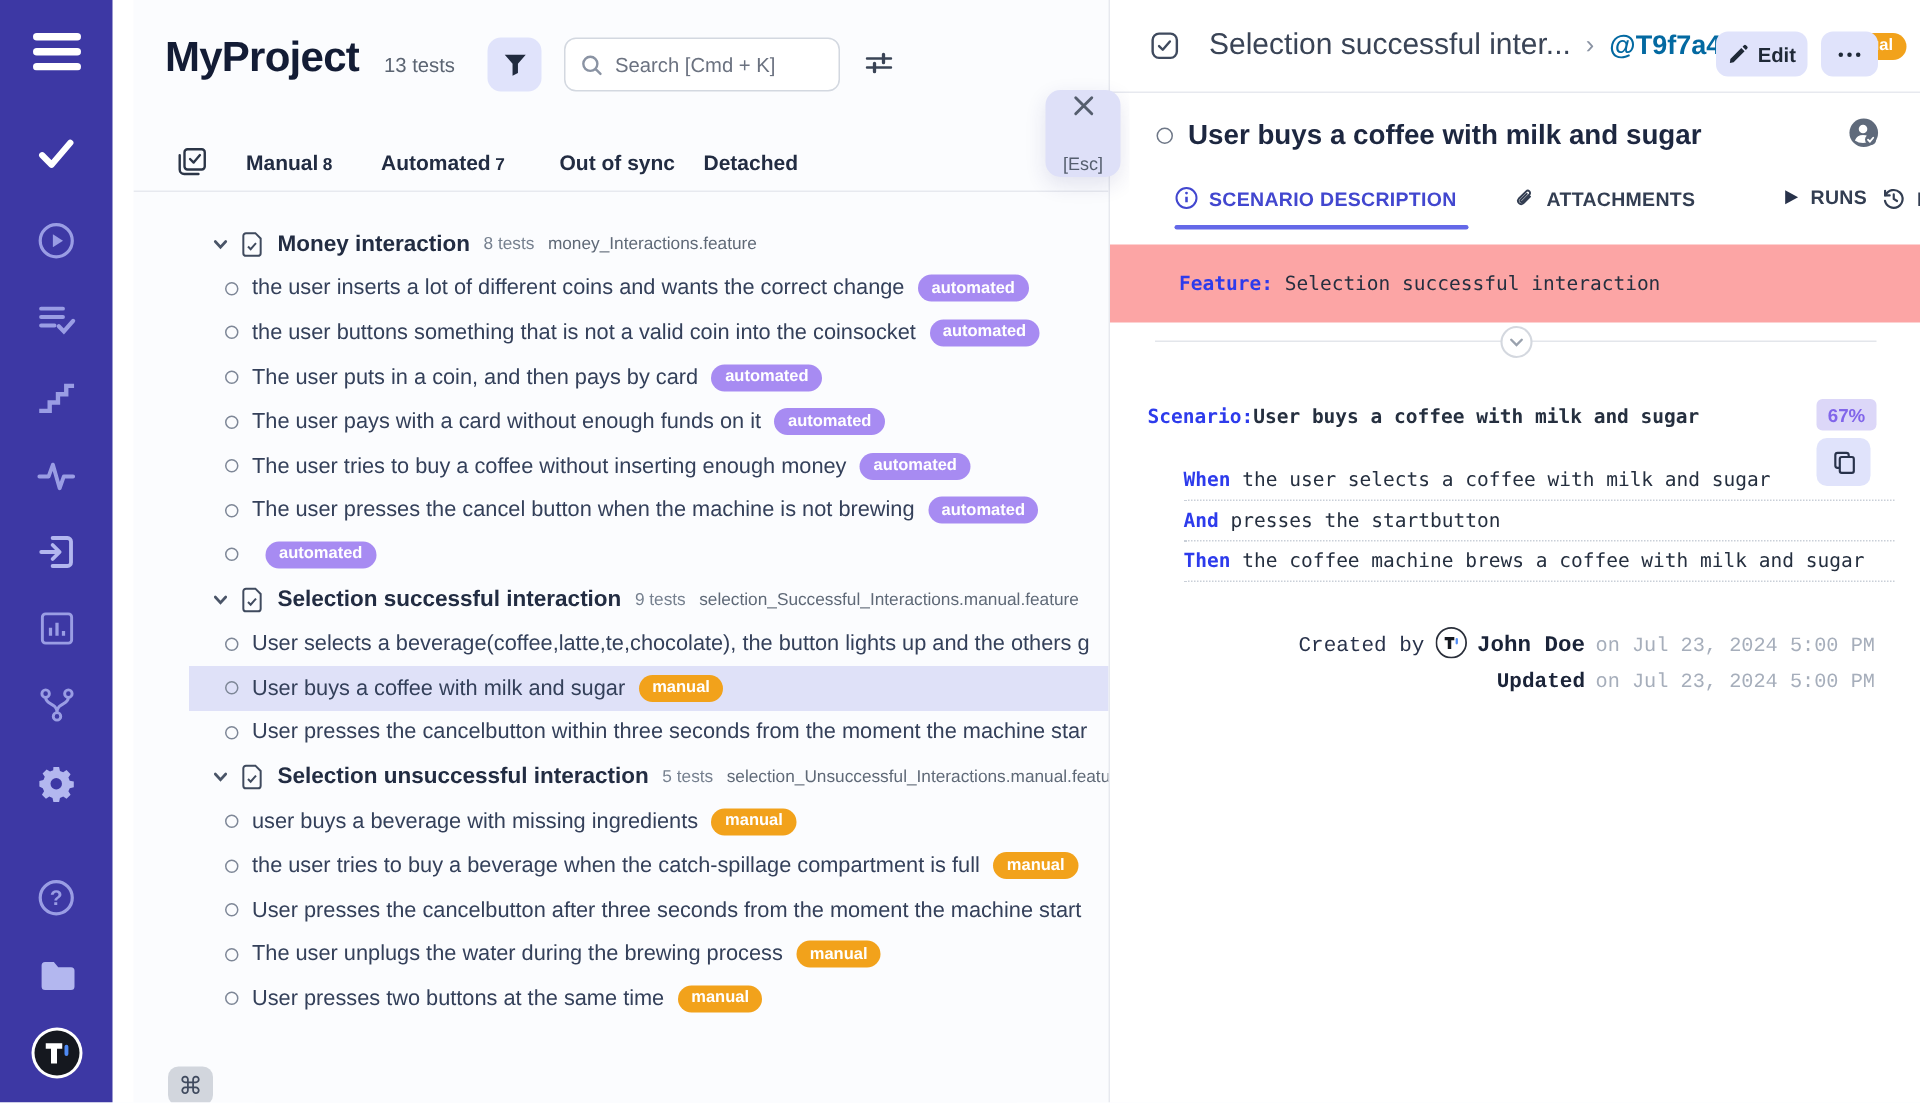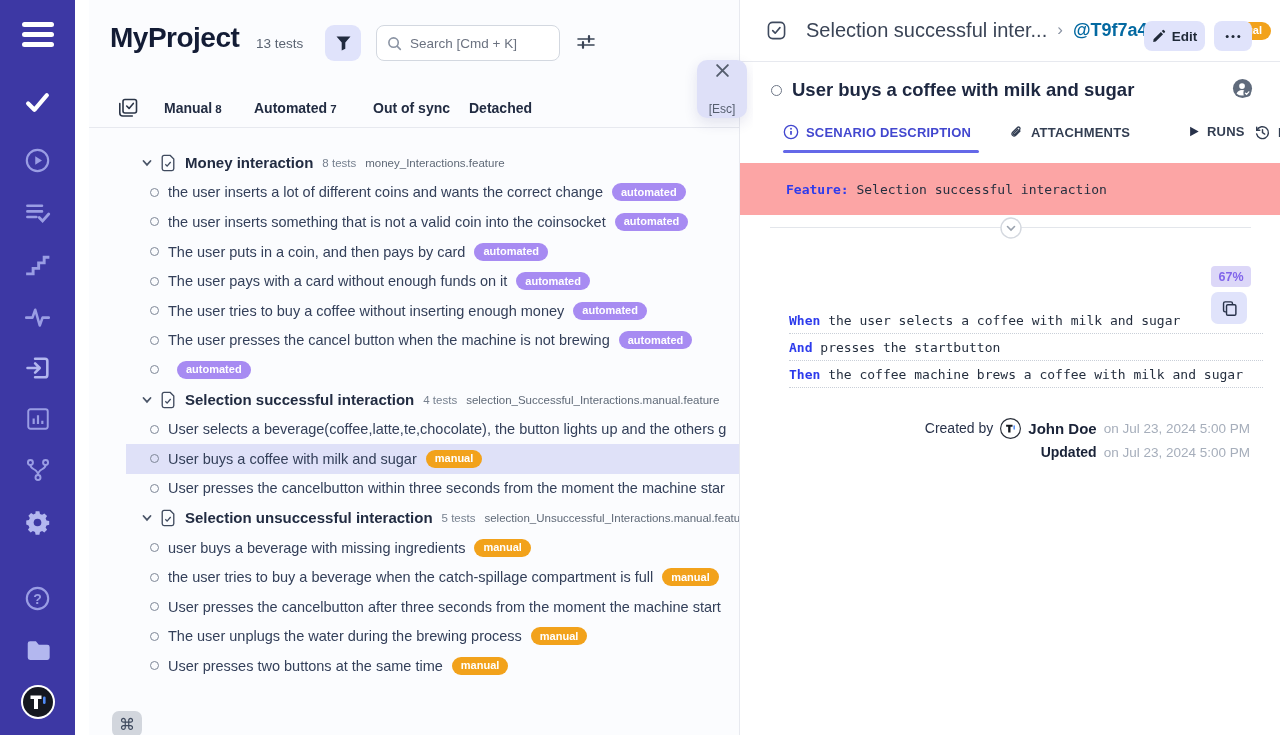--- a/index.html
+++ b/index.html
@@ -76,21 +76,21 @@
   .divider .dcircle { position:absolute; left:50%; margin-left:-11px; top:0; cursor:pointer; }
 
   .scenario-line { position:absolute; left:25px; top:271px; font-size:13px; }
   .scenario-line .sname { color:#252f3f; font-weight:700; }
   .coverage { position:absolute; right:29px; top:266px; width:40px; height:21px; background:#dcd7f8; color:#8165ea; font-size:12.5px; font-weight:700; border-radius:4px; display:flex; align-items:center; justify-content:center; }
   .copy-btn { position:absolute; right:33px; top:292px; width:36px; height:32px; background:#e0e3fb; border-radius:7px; display:flex; align-items:center; justify-content:center; color:#28324a; cursor:pointer; }
   .steps { position:absolute; left:49px; top:307px; width:474px; }
   .step { height:27px; line-height:27px; font-size:13px; color:#252f3f; border-bottom:1px dotted #c9cfd8; white-space:nowrap; }
 
   .meta { position:absolute; right:30px; top:417px; text-align:right; }
-  .meta-row { display:flex; align-items:center; justify-content:flex-end; gap:7px; height:22px; }
+  .meta-row { display:flex; align-items:flex-end; justify-content:flex-end; gap:7px; height:22px;font-family:Liberation Mono, monospace; }
   .meta-label { font-size:14px; color:#28324a; }
   .meta-name { font-size:15px; font-weight:700; color:#1a2338; }
   .meta-date { font-size:13.5px; color:#a6aebb; }
   .meta-updated { font-size:14px; font-weight:700; color:#1a2338; }
 </style>
 </head>
 <body>
 
 <nav class="sidebar">
   <div class="sb-icon active" style="height:68px;">
@@ -244,21 +244,21 @@
       <span class="fcount">8 tests</span>
       <span class="ffile">money_Interactions.feature</span>
     </div>
     <div class="trow test">
         <span class="tcircle"></span>
         <span class="ttext">the user inserts a lot of different coins and wants the correct change</span>
         <span class="badge automated">automated</span>
       </div>
     <div class="trow test">
         <span class="tcircle"></span>
-        <span class="ttext">the user inserts something that is not a valid coin into the coinsocket</span>
+        <span class="ttext">the user buttons something that is not a valid coin into the coinsocket</span>
         <span class="badge automated">automated</span>
       </div>
     <div class="trow test">
         <span class="tcircle"></span>
         <span class="ttext">The user puts in a coin, and then pays by card</span>
         <span class="badge automated">automated</span>
       </div>
     <div class="trow test">
         <span class="tcircle"></span>
         <span class="ttext">The user pays with a card without enough funds on it</span>
@@ -285,21 +285,21 @@
             <path d="M2.5 4 L6 7.8 9.5 4"></path>
           </svg>
         </span>
       <span class="ficon">
           <svg width="16" height="18" viewBox="0 0 18 20" fill="none" stroke="#3f4a5e" stroke-width="1.5">
             <path d="M2.5 3.5 a2 2 0 0 1 2-2 h7 l4 4 v11 a2 2 0 0 1-2 2 h-9 a2 2 0 0 1-2-2 z"></path>
             <path d="M6 11.5 l2 2 4-4.6"></path>
           </svg>
         </span>
       <span class="fname">Selection successful interaction</span>
-      <span class="fcount">4 tests</span>
+      <span class="fcount">9 tests</span>
       <span class="ffile">selection_Successful_Interactions.manual.feature</span>
     </div>
     <div class="trow test">
         <span class="tcircle"></span>
         <span class="ttext">User selects a beverage(coffee,latte,te,chocolate), the button lights up and the others g</span>
       </div>
     <div class="trow test selected">
         <span class="tcircle"></span>
         <span class="ttext">User buys a coffee with milk and sugar</span>
         <span class="badge manual">manual</span>
@@ -455,20 +455,23 @@
   <div class="divider">
     <span class="dline"></span>
     <span class="dcircle">
       <svg width="22" height="22" viewBox="0 0 22 22">
           <circle cx="11" cy="11" r="10" fill="#fff" stroke="#d4d8df" stroke-width="1.4"></circle>
           <path d="M7.5 9.5 L11 13 14.5 9.5" stroke="#9aa2ae" stroke-width="1.6" fill="none" stroke-linecap="round"></path>
         </svg>
     </span>
   </div>
 
+  <div class="scenario-line mono">
+    <span class="kw">Scenario:</span><span class="sname">User buys a coffee with milk and sugar</span>
+  </div>
   <span class="coverage">67%</span>
   <span class="copy-btn">
     <svg width="17" height="17" viewBox="0 0 20 20" fill="none" stroke="#28324a" stroke-width="1.7">
         <rect x="6.5" y="5.5" width="11" height="12.5" rx="1.5"></rect>
         <path d="M13.5 5.5 V4 a1.8 1.8 0 0 0-1.8-1.8 H4.8 A1.8 1.8 0 0 0 3 4 v8.2 a1.8 1.8 0 0 0 1.8 1.8 h1.7"></path>
       </svg>
   </span>
 
   <div class="steps mono">
     <div class="step"><span class="kw">When</span><span style="white-space:pre;"> the user selects a coffee with milk and sugar</span></div>

